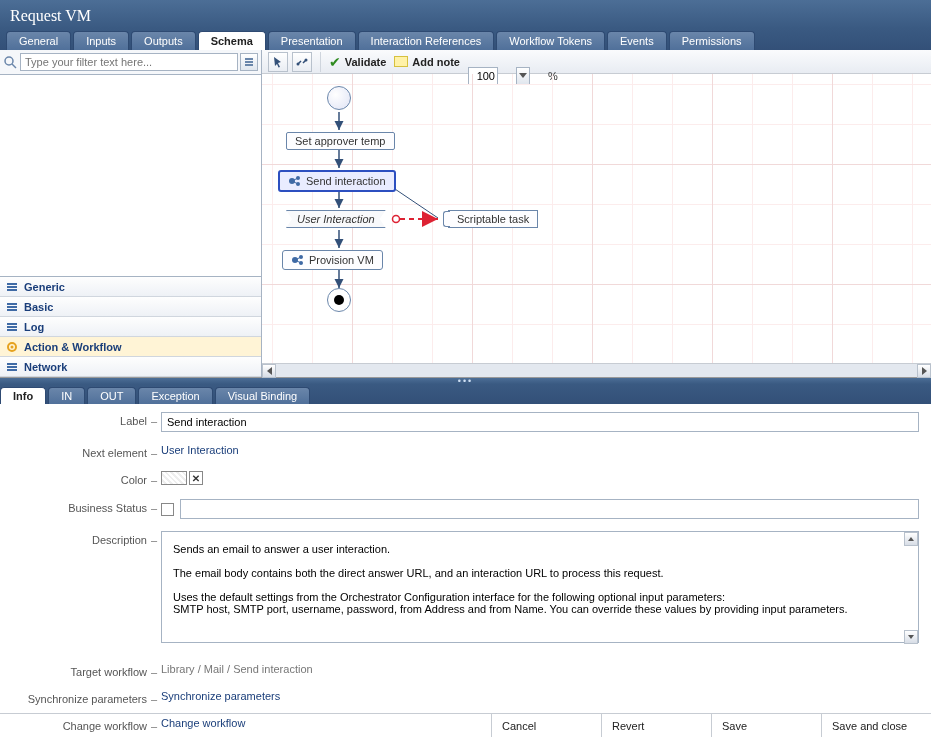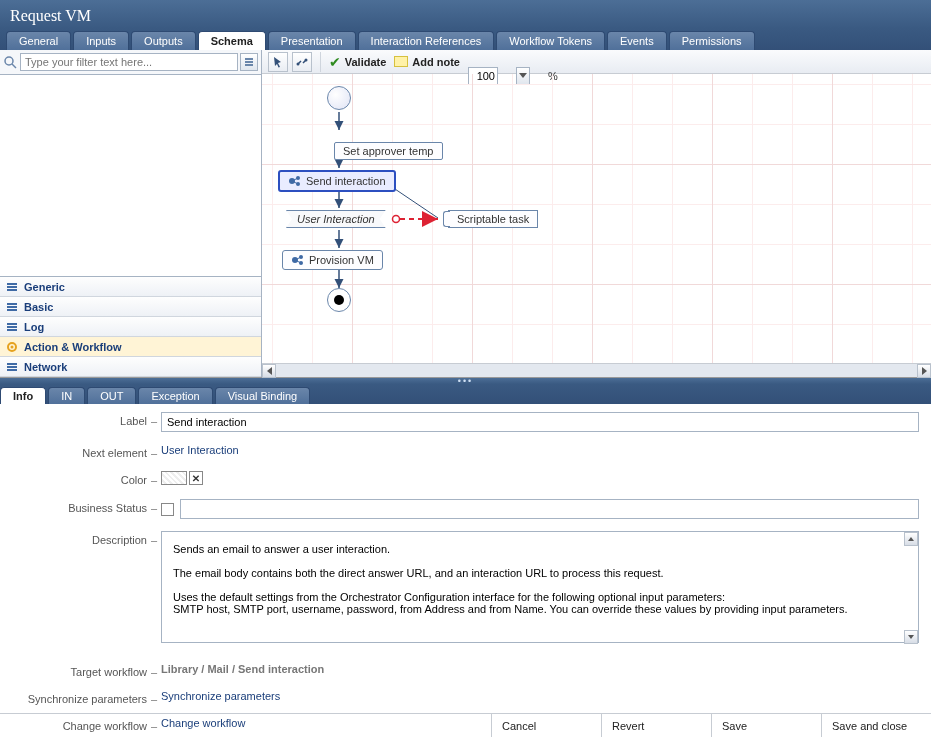--- a/index.html
+++ b/index.html
@@ -77,21 +77,21 @@
   .form-row{display:flex;align-items:flex-start;margin-bottom:12px;}
   .form-row .fl{width:135px;text-align:right;color:#555;font-size:11px;padding-top:3px;}
   .form-row .dash{width:14px;text-align:center;color:#777;padding-top:3px;}
   .form-row .fv{flex:1;}
   .form-row input[type=text]{width:100%;border:1px solid #a6b3c3;padding:3px 5px;font-size:11px;}
   .form-row textarea{width:100%;height:112px;border:1px solid #a6b3c3;padding:11px;font-size:11px;font-family:inherit;resize:none;white-space:pre-wrap;}
   .ta-wrap{position:relative;}
   .ta-scroll{position:absolute;right:1px;top:1px;bottom:1px;width:14px;display:flex;flex-direction:column;justify-content:space-between;}
   .ta-scroll .sb{width:14px;height:14px;background:linear-gradient(#fff,#d7dde6);border:1px solid #b8c1cc;display:flex;align-items:center;justify-content:center;}
   .link{color:#1a3e7a;cursor:pointer;}
-  .muted{color:#777;font-weight:bold;}
+  .muted{color:#777;}
   .colorbox{display:inline-flex;align-items:center;gap:2px;}
   .colorbox .sw{width:26px;height:14px;border:1px solid #888;background:repeating-linear-gradient(45deg,#fff,#fff 2px,#eee 2px,#eee 4px);}
   .colorbox .xb{width:14px;height:14px;border:1px solid #888;display:flex;align-items:center;justify-content:center;font-size:10px;font-weight:bold;cursor:pointer;}
   .chk{width:13px;height:13px;border:1px solid #888;display:inline-block;vertical-align:middle;margin-right:6px;}
 
   
   .footer{position:absolute;left:0;right:0;bottom:0;height:24px;border-top:1px solid #c7ccd3;display:flex;justify-content:flex-end;align-items:stretch;}
   .footer .fbtn{width:110px;border-left:1px solid #c7ccd3;display:flex;align-items:center;padding-left:10px;font-size:11px;color:#222;cursor:pointer;}
 
   .tri{width:0;height:0;border-left:4px solid transparent;border-right:4px solid transparent;border-top:5px solid #555;}
@@ -230,21 +230,21 @@
             <line x1="77" y1="196" x2="77" y2="214" stroke="#335078" stroke-width="1.5" marker-end="url(#ah)"></line>
 
             <line x1="130" y1="113" x2="176" y2="144" stroke="#335078" stroke-width="1"></line>
 
             <circle cx="134" cy="145" r="3.5" fill="none" stroke="#d23" stroke-width="1.5"></circle>
             <line x1="138" y1="145" x2="176" y2="145" stroke="#d23" stroke-width="2" stroke-dasharray="5,4" marker-end="url(#ahr)"></line>
           </svg>
 
           <div class="start-circle" style="left:65px;top:12px;"></div>
 
-          <div class="node" style="left:24px;top:68px;margin-left:48px;">Set approver temp</div>
+          <div class="node" style="left:24px;top:58px;">Set approver temp</div>
 
           <div class="wf-node selected" style="left:16px;top:96px;">
             <span class="node-icon">
               <svg width="14" height="14" viewBox="0 0 14 14">
                   <circle cx="4" cy="7" r="3" fill="#3f6aa5"></circle>
                   <circle cx="10" cy="4" r="2" fill="#3f6aa5"></circle>
                   <circle cx="10" cy="10" r="2" fill="#3f6aa5"></circle>
                   <line x1="6" y1="6" x2="9" y2="4.5" stroke="#3f6aa5"></line>
                   <line x1="6" y1="8" x2="9" y2="9.5" stroke="#3f6aa5"></line>
                 </svg>

